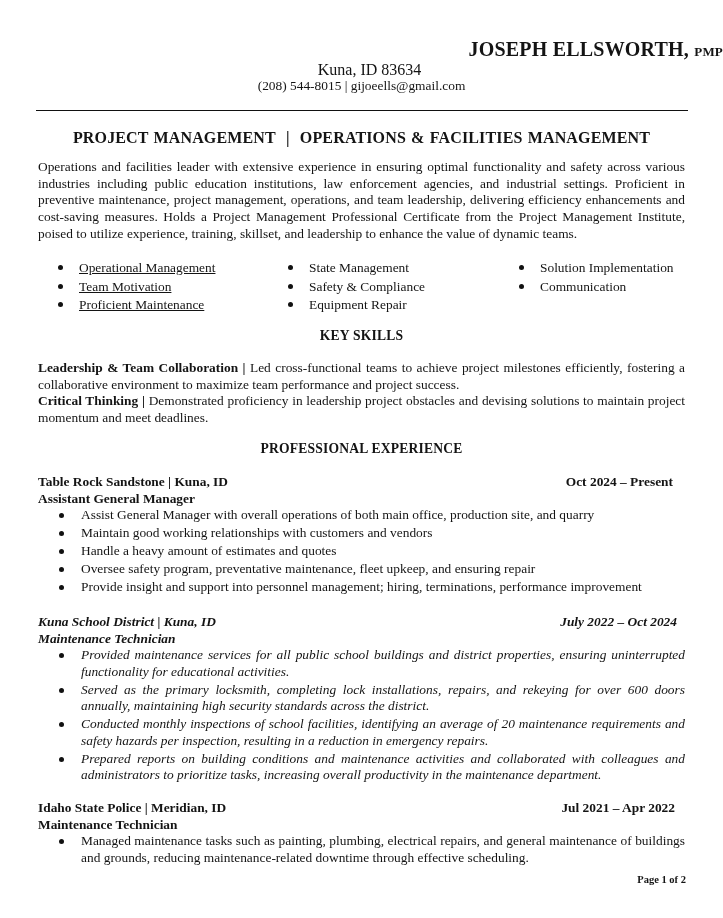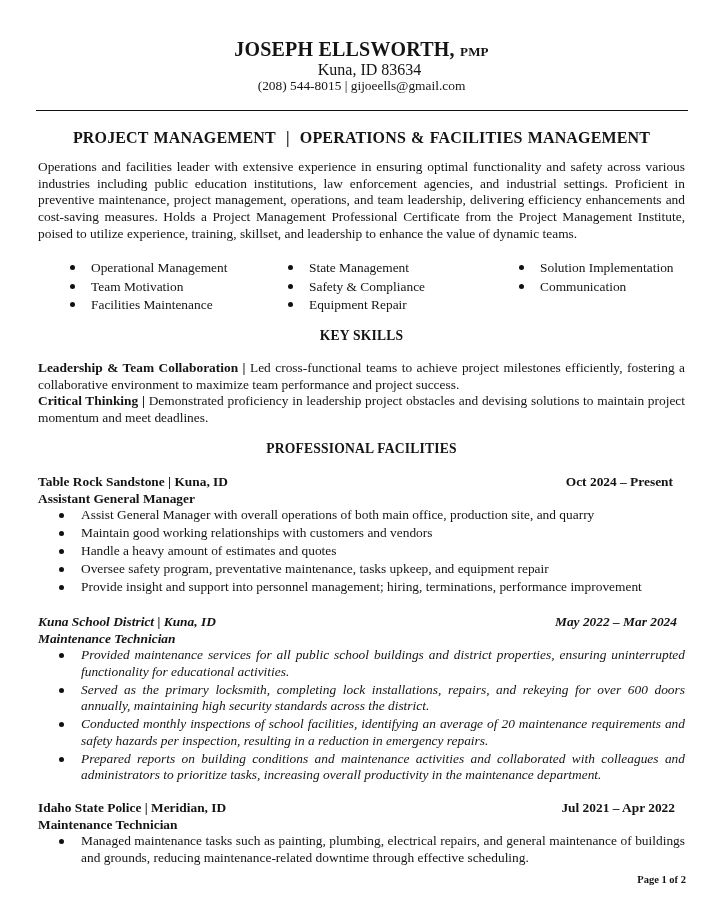--- a/index.html
+++ b/index.html
@@ -4,21 +4,21 @@
 <style>
   html, body { margin: 0; padding: 0; background: #ffffff; }
   body {
     width: 723px; height: 918px; position: relative; overflow: hidden;
     font-family: "Liberation Serif", "DejaVu Serif", serif;
     color: #141414;
     font-size: 13.4px;
   }
   .abs { position: absolute; }
   .center { text-align: center; left: 0; width: 723px; }
-  #name { top: 38px; font-size: 20px; font-weight: bold; letter-spacing: 0.2px; }
+  #name { top: 38px; font-size: 20px; font-weight: bold; letter-spacing: 0.2px; text-align: right; }
   #name .cred { font-size: 13px; }
   #addr { top: 61px; font-size: 16px; margin-left: 8px; }
   #contact { top: 78px; font-size: 13.4px; }
   #rule { left: 36px; top: 110px; width: 652px; height: 0; border-top: 1.3px solid #111; }
   #headline { top: 129px; font-size: 16px; font-weight: bold; letter-spacing: 0.15px; word-spacing: 1px; }
   .para {
     left: 38px; width: 647px; text-align: justify; line-height: 16.7px; font-size: 13.4px;
   }
   #summary { top: 159px; }
   .skills-grid { top: 259px; left: 58px; width: 640px; }
@@ -58,24 +58,24 @@
 <div class="abs center" id="addr">Kuna, ID 83634</div>
 <div class="abs center" id="contact">(208) 544-8015 | gijoeells@gmail.com</div>
 
 <div class="abs" id="rule"></div>
 
 <div class="abs center" id="headline" style="white-space:pre;">PROJECT MANAGEMENT  |  OPERATIONS &amp; FACILITIES MANAGEMENT</div>
 
 <div class="abs para" id="summary">Operations and facilities leader with extensive experience in ensuring optimal functionality and safety across various industries including public education institutions, law enforcement agencies, and industrial settings. Proficient in preventive maintenance, project management, operations, and team leadership, delivering efficiency enhancements and cost-saving measures. Holds a Project Management Professional Certificate from the Project Management Institute, poised to utilize experience, training, skillset, and leadership to enhance the value of dynamic teams.</div>
 
 <div class="abs skills-grid">
-  <div class="skills-col" style="left:12px;">
+  <div class="skills-col" style="left:0;text-decoration:underline;">
     <div class="item"><span class="bullet-dot"></span><span>Operational Management</span></div>
     <div class="item"><span class="bullet-dot"></span><span>Team Motivation</span></div>
-    <div class="item"><span class="bullet-dot"></span><span>Facilities Maintenance</span></div>
+    <div class="item"><span class="bullet-dot"></span><span>Proficient Maintenance</span></div>
   </div>
   <div class="skills-col" style="left:230px;">
     <div class="item"><span class="bullet-dot"></span><span>State Management</span></div>
     <div class="item"><span class="bullet-dot"></span><span>Safety &amp; Compliance</span></div>
     <div class="item"><span class="bullet-dot"></span><span>Equipment Repair</span></div>
   </div>
   <div class="skills-col" style="left:461px;">
     <div class="item"><span class="bullet-dot"></span><span>Solution Implementation</span></div>
     <div class="item"><span class="bullet-dot"></span><span>Communication</span></div>
   </div>
@@ -85,41 +85,41 @@
 
 <div class="abs para" id="keyskills">
   <div class="ks-entry">
     <b>Leadership &amp; Team Collaboration |</b><span> Led cross-functional teams to achieve project milestones efficiently, fostering a collaborative environment to maximize team performance and project success.</span>
   </div>
   <div class="ks-entry">
     <b>Critical Thinking |</b><span> Demonstrated proficiency in leadership project obstacles and devising solutions to maintain project momentum and meet deadlines.</span>
   </div>
 </div>
 
-<div class="abs center section-title" id="exp-title">PROFESSIONAL FACILITIES</div>
+<div class="abs center section-title" id="exp-title">PROFESSIONAL EXPERIENCE</div>
 
 <div class="abs job compact" id="job1">
   <div class="job-head">
     <span>Table Rock Sandstone | Kuna, ID</span>
     <span class="dates">Oct 2024 – Present</span>
   </div>
   <div class="job-title">Assistant General Manager</div>
   <ul>
     <li><span class="bullet-dot"></span><span>Assist General Manager with overall operations of both main office, production site, and quarry</span></li>
     <li><span class="bullet-dot"></span><span>Maintain good working relationships with customers and vendors</span></li>
     <li><span class="bullet-dot"></span><span>Handle a heavy amount of estimates and quotes</span></li>
-    <li><span class="bullet-dot"></span><span>Oversee safety program, preventative maintenance, tasks upkeep, and equipment repair</span></li>
+    <li><span class="bullet-dot"></span><span>Oversee safety program, preventative maintenance, fleet upkeep, and ensuring repair</span></li>
     <li><span class="bullet-dot"></span><span>Provide insight and support into personnel management; hiring, terminations, performance improvement</span></li>
   </ul>
 </div>
 
 <div class="abs job wide" id="job2">
   <div class="job-head">
     <span>Kuna School District | Kuna, ID</span>
-    <span class="dates" style="right:8px;">May 2022 – Mar 2024</span>
+    <span class="dates" style="right:8px;">July 2022 – Oct 2024</span>
   </div>
   <div class="job-title">Maintenance Technician</div>
   <ul>
     <li><span class="bullet-dot"></span><span>Provided maintenance services for all public school buildings and district properties, ensuring uninterrupted functionality for educational activities.</span></li>
     <li><span class="bullet-dot"></span><span>Served as the primary locksmith, completing lock installations, repairs, and rekeying for over 600 doors annually, maintaining high security standards across the district.</span></li>
     <li><span class="bullet-dot"></span><span>Conducted monthly inspections of school facilities, identifying an average of 20 maintenance requirements and safety hazards per inspection, resulting in a reduction in emergency repairs.</span></li>
     <li><span class="bullet-dot"></span><span>Prepared reports on building conditions and maintenance activities and collaborated with colleagues and administrators to prioritize tasks, increasing overall productivity in the maintenance department.</span></li>
   </ul>
 </div>
 

